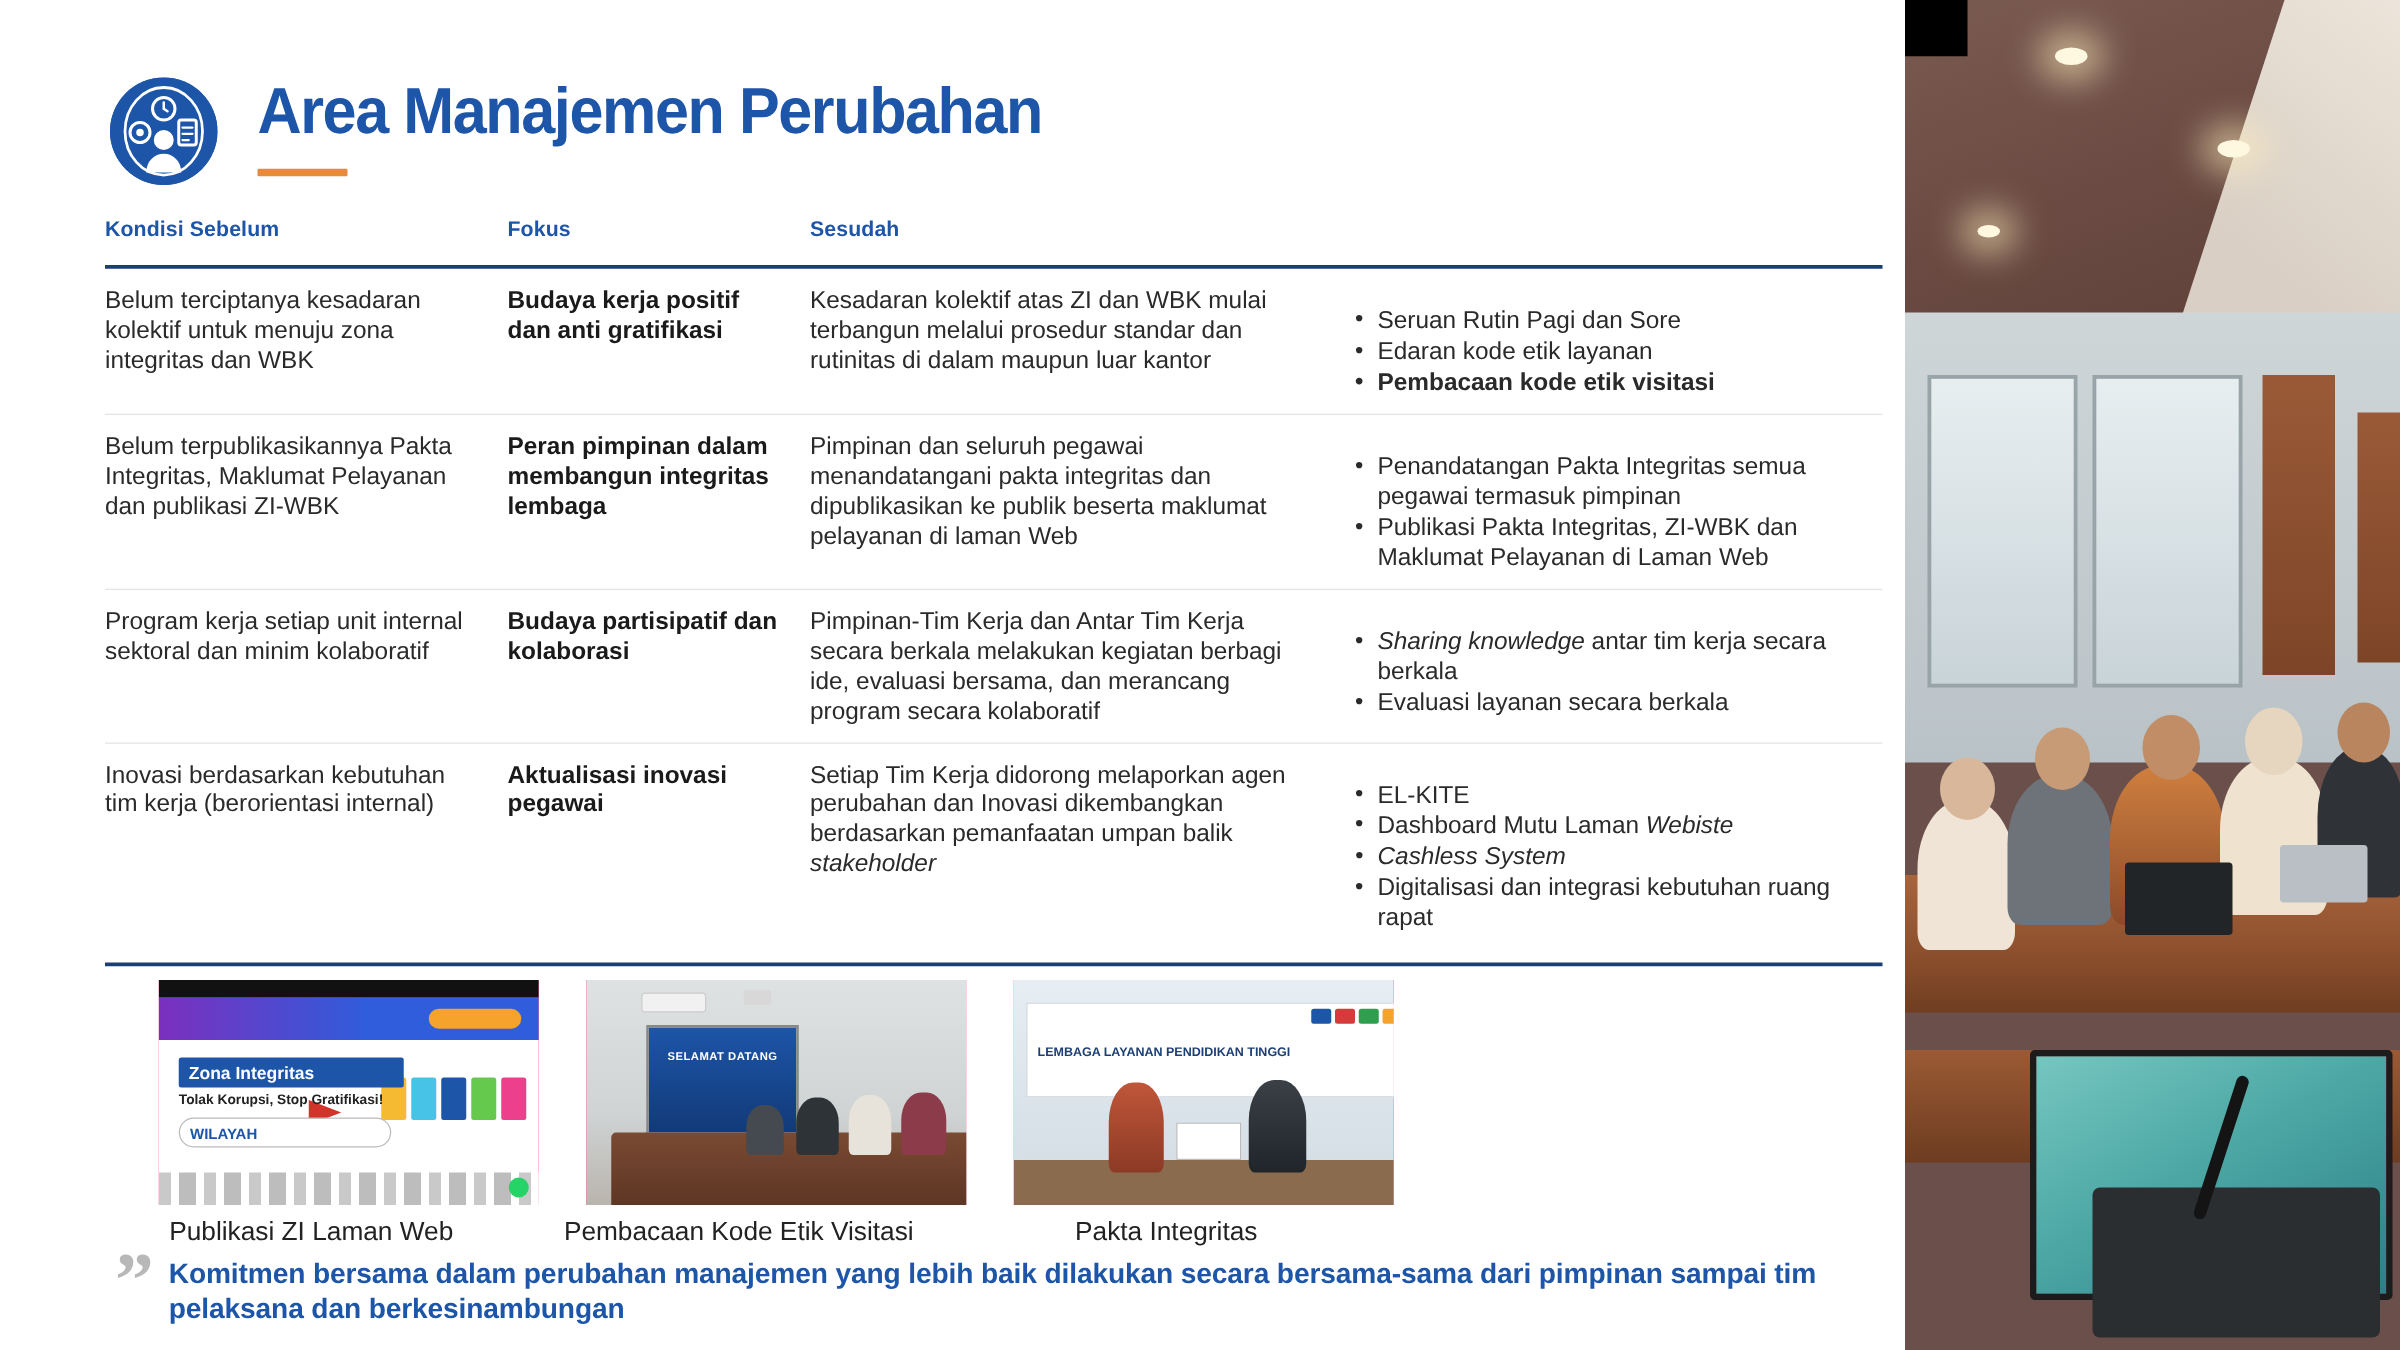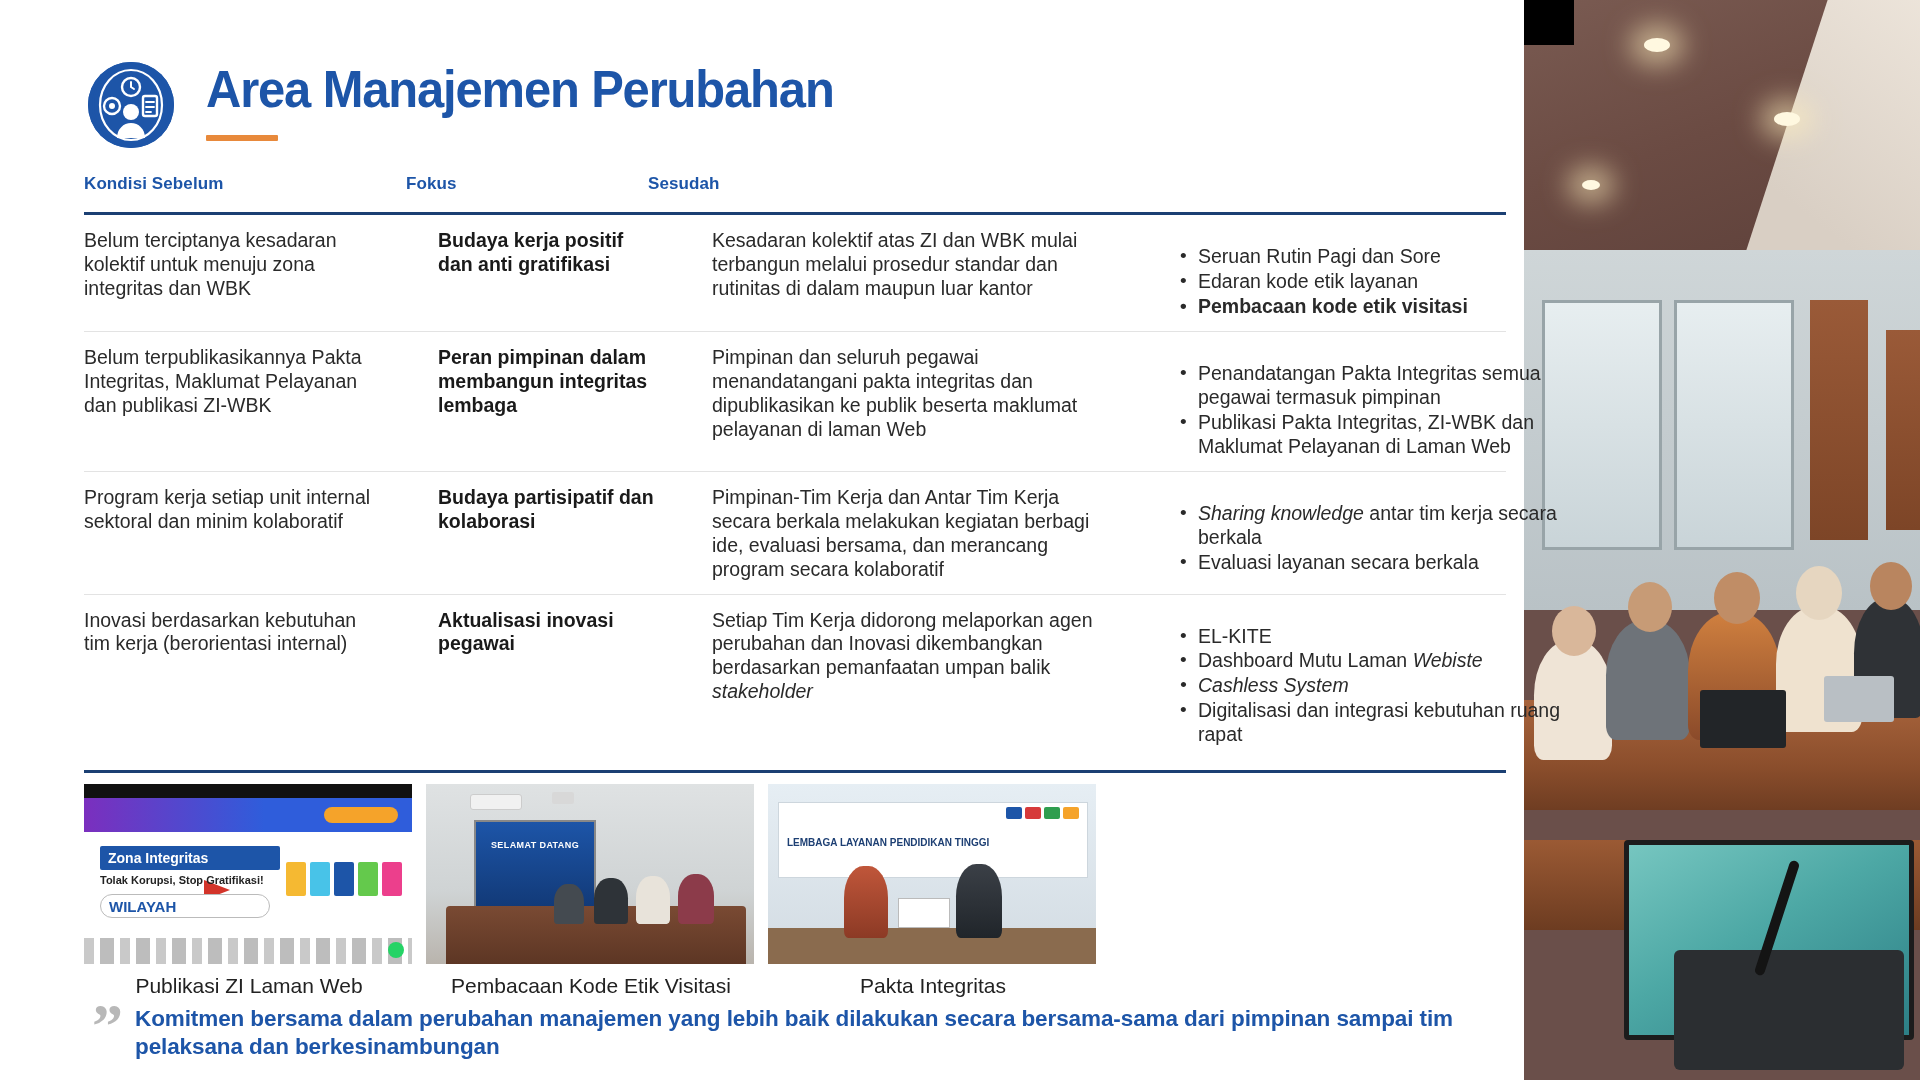--- a/index.html
+++ b/index.html
@@ -95,57 +95,56 @@
   .cols { display: grid; grid-template-columns: 322px 242px 432px 426px; }
   .th {
     font-size: 17px; font-weight: 700; color: #1d55a8; padding-bottom: 18px;
     letter-spacing: .1px;
   }
   .thead-rule { height: 3px; background: #1b3f73; width: 100%; }
   .row {
     display: grid; grid-template-columns: 322px 242px 432px 426px;
     padding: 14px 0 12px 0;
     border-bottom: 1px solid #e3e3e3;
-    gap: 32px;
   }
   .row.last { border-bottom: none; }
   .cell { font-size: 19.5px; line-height: 1.22; color: #2a2a2a; padding-right: 22px; }
   .cell.focus { font-weight: 700; color: #1a1a1a; }
   .cell ul { list-style: none; margin-top: 16px; }
   .cell li {
     position: relative; padding-left: 22px; margin-bottom: 1px;
     line-height: 1.22;
   }
   .cell li:before {
     content: "\2022"; position: absolute; left: 4px; top: -1px; font-size: 19px; color: #2a2a2a;
   }
   li.b { font-weight: 700; }
   li.i, span.i { font-style: italic; }
   #table-bottom-rule { height: 3px; background: #1b3f73; width: 1422px; position: absolute; left: 84px; top: 770px; }
 
   
   #gallery { position: absolute; left: 84px; top: 784px; display: flex; gap: 12px; }
   .gal { width: 330px; }
-  .gal .thumb { width: 328px; height: 180px; overflow: hidden; position: relative; background: #ec4899; }
+  .gal .thumb { width: 304px; height: 180px; overflow: hidden; position: relative; background: #ec4899; margin-left: 43px; }
   .cap { margin-top: 10px; font-size: 21px; color: #222; text-align: center; }
 
   
   .t1-top { position: absolute; left: 0; top: 0; width: 100%; height: 14px; background: #111; }
   .t1-nav { position: absolute; left: 0; top: 14px; width: 100%; height: 34px;
             background: linear-gradient(90deg,#7b2fbe 0%, #2f5ddb 55%, #2f5ddb 100%); }
   .t1-btn { position: absolute; right: 14px; top: 23px; width: 74px; height: 16px;
             background: #f5a32a; border-radius: 9px; }
   .t1-body { position: absolute; left: 0; top: 48px; width: 100%; height: 132px; background: #fff; }
   .t1-banner { position: absolute; left: 16px; top: 62px; width: 180px; height: 24px;
                background: #1d55a8; border-radius: 2px; }
   .t1-banner span { color: #fff; font-size: 14px; font-weight: 700; line-height: 24px; padding-left: 8px; display: block; }
   .t1-sub { position: absolute; left: 16px; top: 90px; font-size: 11px; color: #222; font-weight: 600; }
   .t1-pill { position: absolute; left: 16px; top: 110px; width: 170px; height: 24px;
              border: 1px solid #bbb; border-radius: 12px; background: #fff; }
-  .t1-pill span { font-size: 15px; font-weight: 700; color: #1d55a8; line-height: 24px; padding-left: 8px; display: block; }
+  .t1-pill span { font-size: 12px; font-weight: 700; color: #1d55a8; line-height: 24px; padding-left: 8px; display: block; }
   .t1-chart { position: absolute; right: 10px; top: 78px; display: flex; gap: 4px; }
   .t1-chart i { display: block; width: 20px; height: 34px; border-radius: 2px; }
   .t1-city { position: absolute; left: 0; bottom: 0; width: 100%; height: 26px;
              background: repeating-linear-gradient(90deg,#c9c9c9 0 10px,#fff 10px 16px,#bdbdbd 16px 30px,#fff 30px 36px); }
   .t1-wa { position: absolute; right: 8px; bottom: 6px; width: 16px; height: 16px; border-radius: 50%; background: #25d366; }
   .t1-flag { position: absolute; left: 120px; top: 96px; width: 0; height: 0;
              border-left: 26px solid #d3342a; border-top: 10px solid transparent; border-bottom: 10px solid transparent; }
 
   
   .t2-wall { position: absolute; inset: 0; background: linear-gradient(180deg,#dfe2e3 0%,#cfd3d4 60%,#b9b4ad 100%); }

